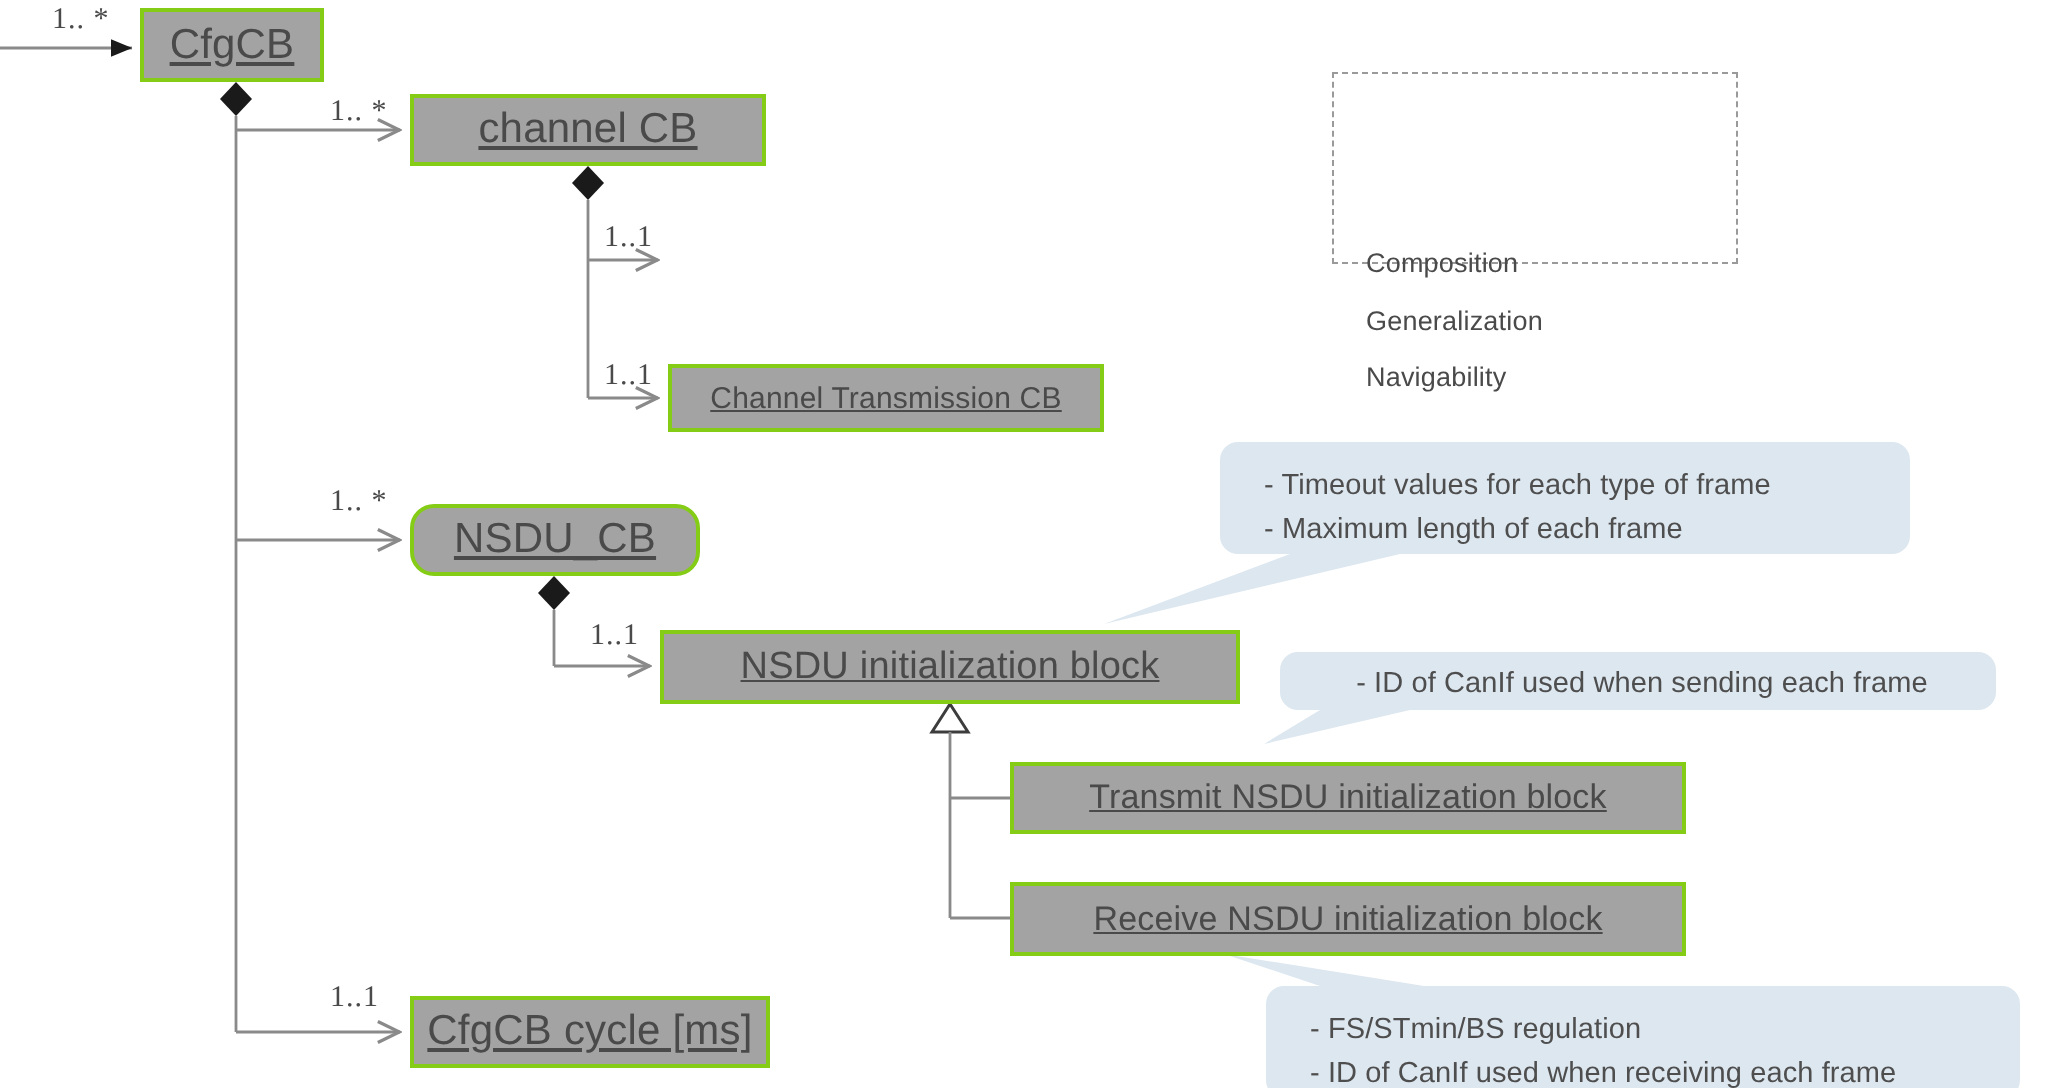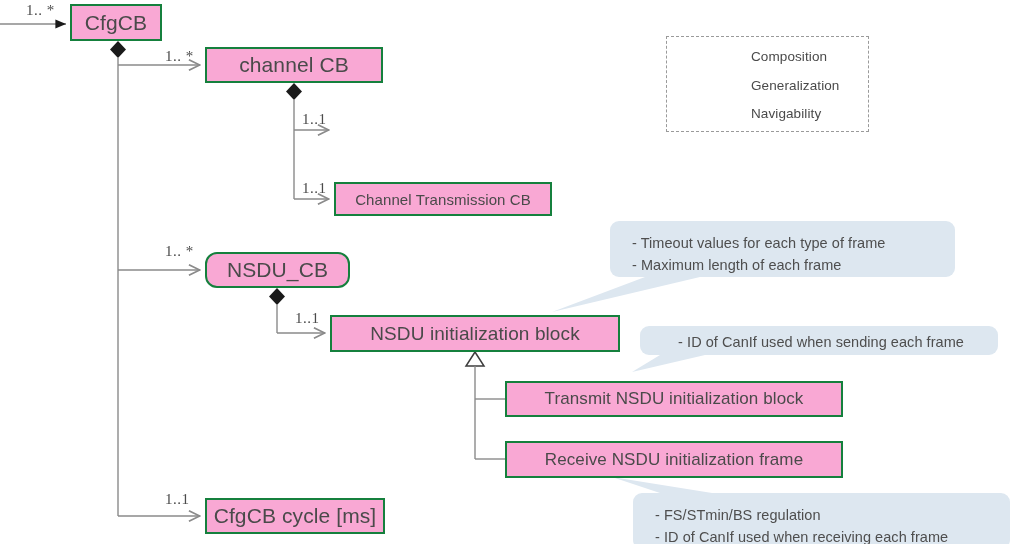--- a/index.html
+++ b/index.html
@@ -27,28 +27,29 @@
     position: absolute;
     left: 0;
     top: 0;
     width: 1024px;
     height: 544px;
   }
   
   .node {
     position: absolute;
     box-sizing: border-box;
-    background: #f9a8d4;
-    border: 2px solid #15803d;
+    background: #a3a3a3;
+    border: 2px solid #84cc16;
     display: flex;
     align-items: center;
     justify-content: center;
     color: #4a4a4a;
     white-space: nowrap;
     letter-spacing: 0.1px;
+    text-decoration: underline;
   }
   .node.big   { font-size: 21px; }
   .node.small { font-size: 15px; }
   .node.mid   { font-size: 17px; text-align: right; }
 
   
   .mult {
     position: absolute;
     font-family: "Liberation Serif", serif;
     font-size: 15px;
@@ -63,25 +64,26 @@
     left: 666px;
     top: 36px;
     width: 203px;
     height: 96px;
     box-sizing: border-box;
     border: 1px dashed #9a9a9a;
     background: #ffffff;
   }
   .legend-row {
     position: absolute;
-    left: 2px;
+    left: 16px;
     width: 100%;
     height: 29px;
     display: flex;
-    align-items: center;
+    align-items: flex-start;
+    flex-direction: column;
   }
   .legend-glyph {
     position: relative;
     width: 82px;
     height: 22px;
     flex: 0 0 82px;
   }
   .legend-label {
     font-size: 13.5px;
     color: #4a4a4a;
@@ -190,21 +192,21 @@
 
 
   <div class="node small" style="left:334px;top:182px;width:218px;height:34px;">Channel Transmission CB</div>
 
   <div class="node big" style="left:205px;top:252px;width:145px;height:36px;border-radius:12px;">NSDU_CB</div>
 
   <div class="node mid" style="left:330px;top:315px;width:290px;height:37px;font-size:19px;">NSDU initialization block</div>
 
   <div class="node mid" style="left:505px;top:381px;width:338px;height:36px;">Transmit NSDU initialization block</div>
 
-  <div class="node mid" style="left:505px;top:441px;width:338px;height:37px;">Receive NSDU initialization frame</div>
+  <div class="node mid" style="left:505px;top:441px;width:338px;height:37px;">Receive NSDU initialization block</div>
 
   <div class="node big" style="left:205px;top:498px;width:180px;height:36px;">CfgCB cycle [ms]</div>
 
   <div class="mult" style="left:26px;top:2px;">1.. *</div>
   <div class="mult" style="left:165px;top:48px;">1.. *</div>
   <div class="mult" style="left:302px;top:111px;">1..1</div>
   <div class="mult" style="left:302px;top:180px;">1..1</div>
   <div class="mult" style="left:165px;top:243px;">1.. *</div>
   <div class="mult" style="left:295px;top:310px;">1..1</div>
   <div class="mult" style="left:165px;top:491px;">1..1</div>

